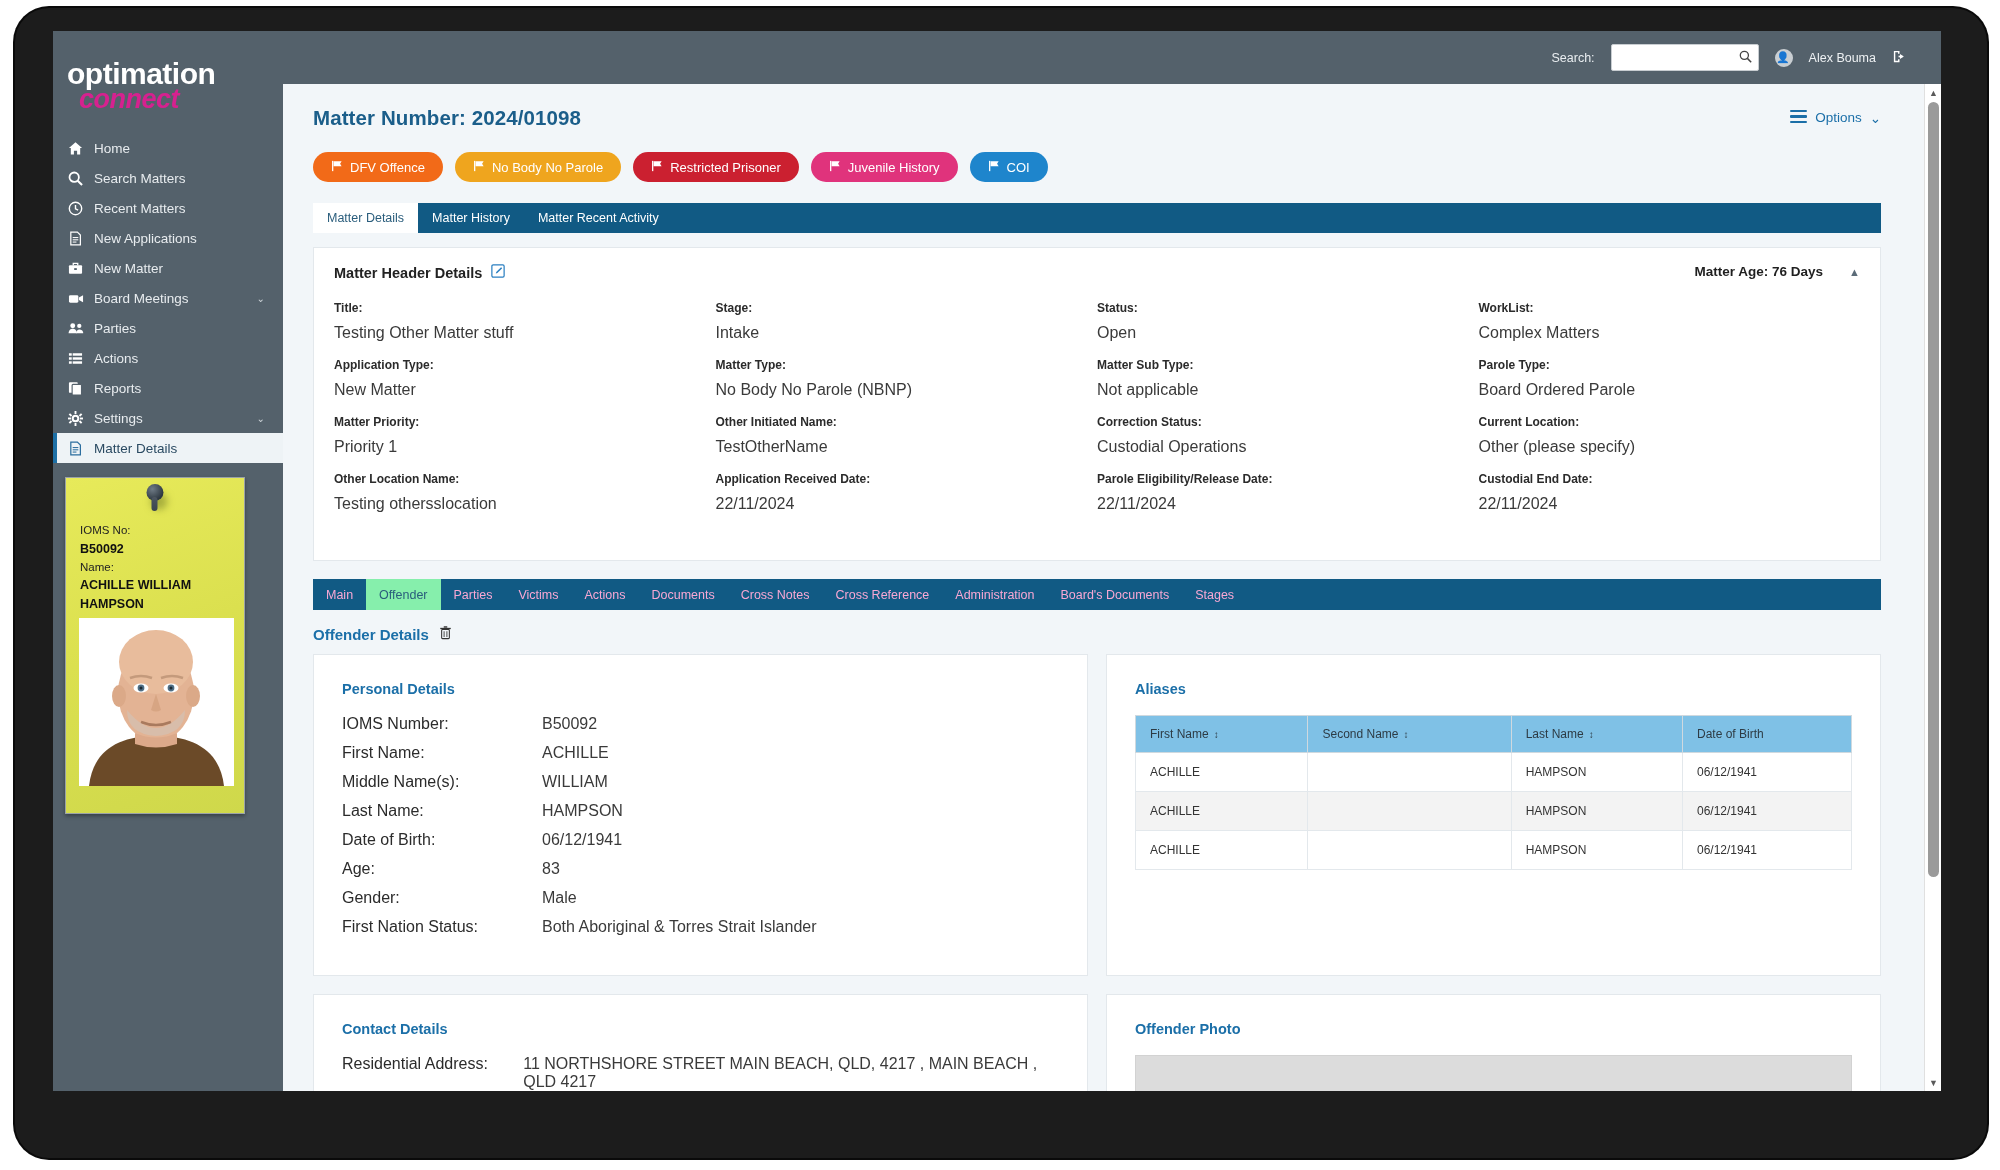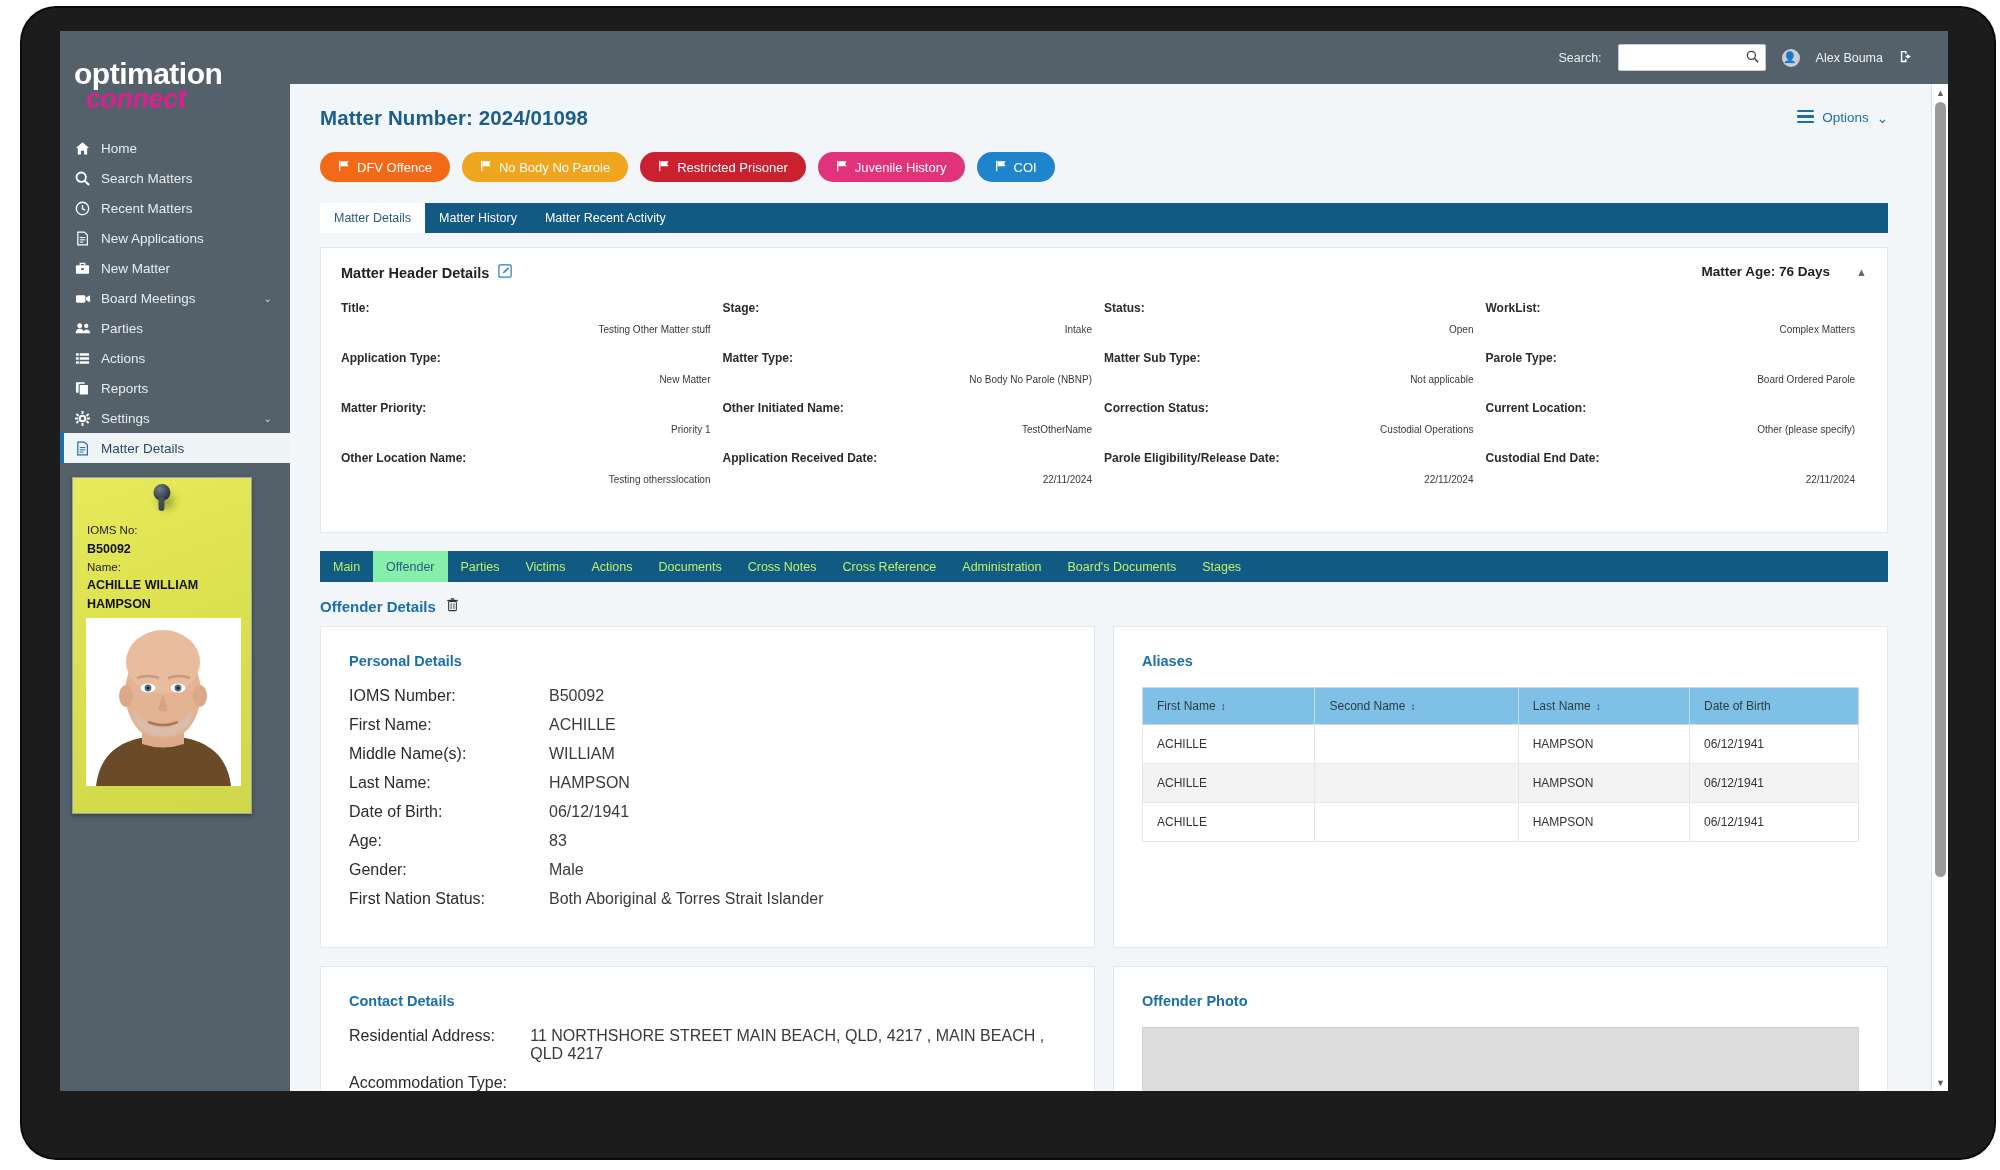--- a/index.html
+++ b/index.html
@@ -6,21 +6,21 @@
   html, body {
     width: 2000px; height: 1170px;
     background: #ffffff;
     font-family: "Liberation Sans", sans-serif;
     overflow: hidden;
   }
 
   
   #device {
     position: absolute;
-    left: 22px; top: 8px;
+    left: 15px; top: 8px;
     width: 1972px; height: 1150px;
     background: #1c1c1c;
     border-radius: 34px;
     box-shadow: 0 0 0 2px #0a0a0a;
   }
   #screen {
     position: absolute;
     left: 38px; top: 23px;
     width: 1888px; height: 1060px;
     background: #f2f6f9;
@@ -203,31 +203,31 @@
   }
   .collapse-caret { color: #5b6b78; font-size: 11px; cursor: pointer; }
 
   .field-grid {
     display: grid;
     grid-template-columns: repeat(4, 1fr);
     padding: 20px 20px 22px 20px;
     row-gap: 16px;
   }
   .f-lbl { font-size: 12px; font-weight: bold; color: #2b2b2b; }
-  .f-val { font-size: 10px; color: #3a3a3a; margin-top: 9px; text-align: right; }
+  .f-val { font-size: 16px; color: #3a3a3a; margin-top: 9px; }
   .fcell { padding-right: 12px; }
 
   
   .subtabbar {
     margin-top: 18px; background: #115a84; height: 31px;
     display: flex; align-items: stretch;
   }
   .subtabbar .tab {
     display: flex; align-items: center; padding: 0 13px;
-    color: #bef264; font-size: 12.5px; cursor: pointer;
+    color: #f9a8d4; font-size: 12.5px; cursor: pointer;
   }
   .subtabbar .tab.active { background: #86efac; color: #2a5d7c; }
 
   .section-title {
     margin-top: 16px;
     color: #1b6fa8; font-size: 15px; font-weight: bold;
     display: flex; align-items: center; gap: 10px;
   }
 
   .two-col {

